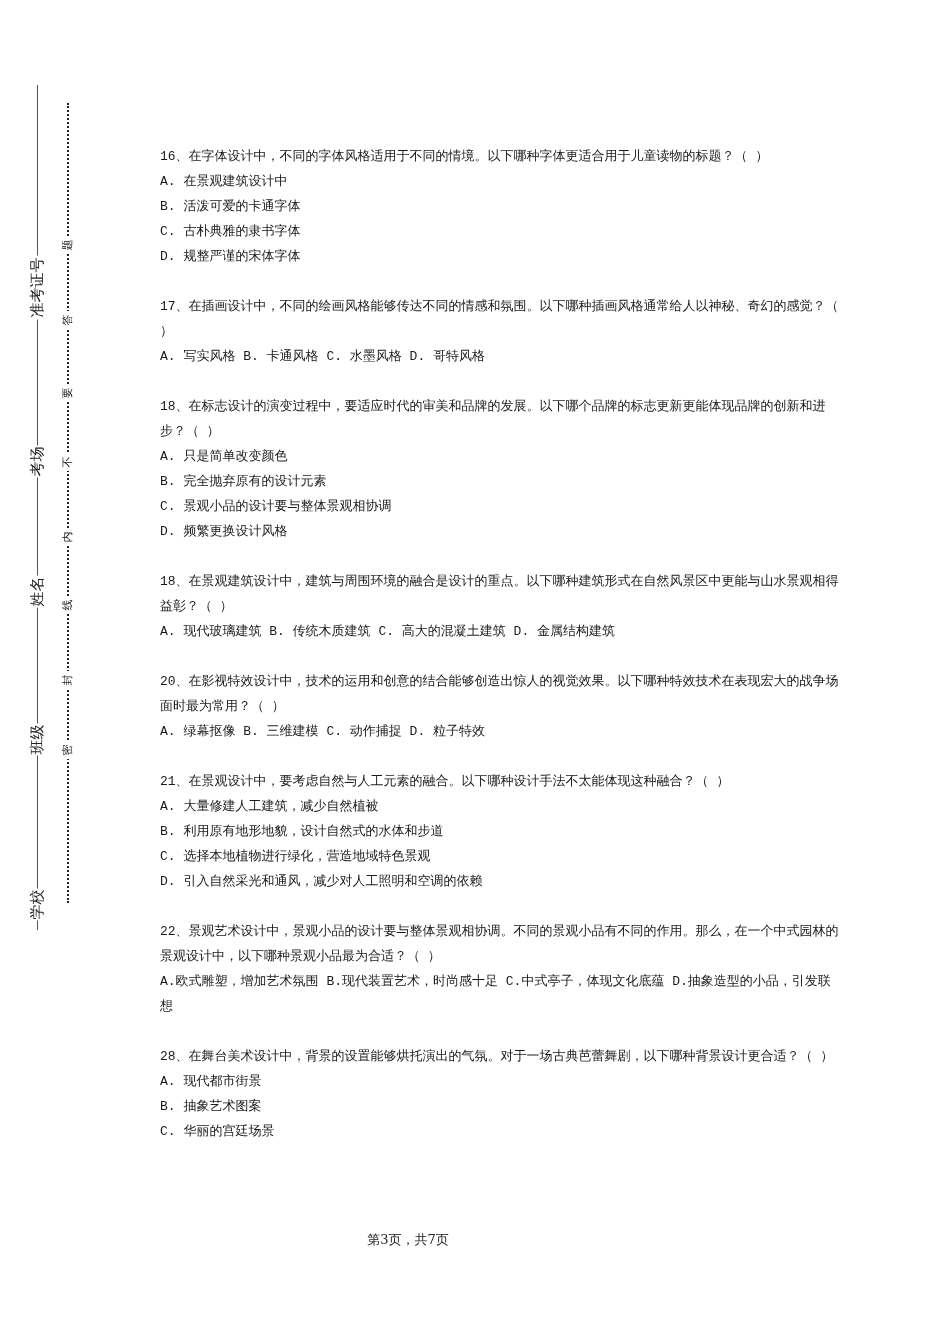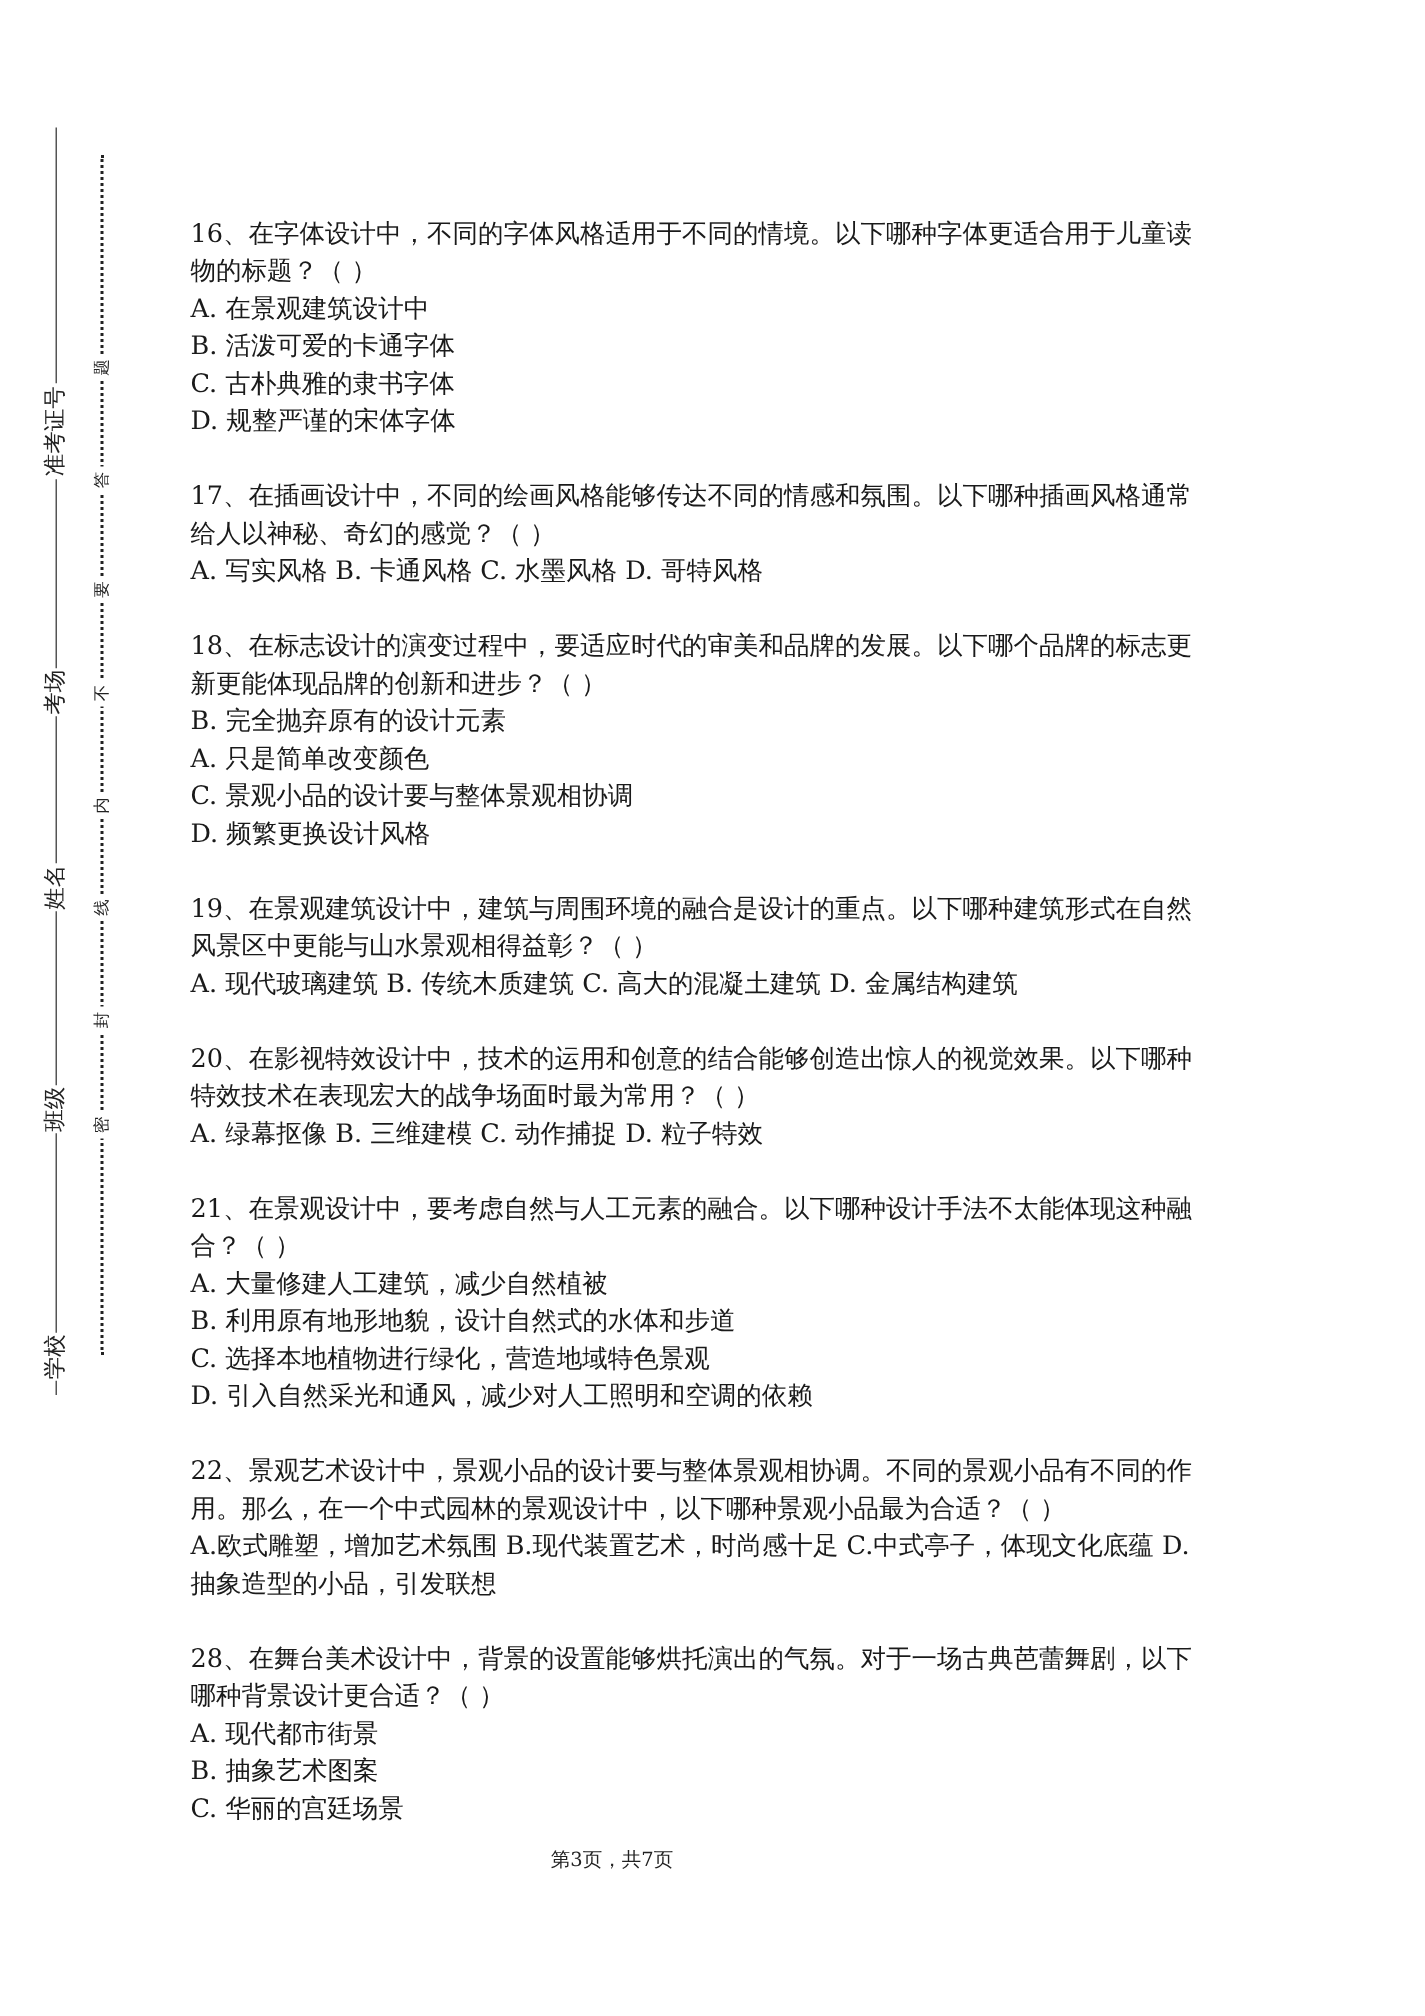--- a/index.html
+++ b/index.html
@@ -56,25 +56,26 @@
       height: 16px;
       font-size: 11px;
       line-height: 16px;
       text-align: center;
       color: #222;
       background: #fff;
       transform: rotate(-90deg);
     }
     .content {
       position: absolute;
-      left: 127px;
+      left: 160px;
       top: 144px;
       width: 680px;
-      font-size: 17px;
+      font-size: 13px;
       line-height: 25px;
+      font-family: Liberation Mono, monospace;
     }
     .question {
       margin-bottom: 25px;
     }
     .q-stem, .q-option, .q-inline-options {
       display: block;
       white-space: normal;
     }
     .footer {
       position: absolute;
@@ -118,27 +119,27 @@
       <span class="q-option">B. 活泼可爱的卡通字体</span>
       <span class="q-option">C. 古朴典雅的隶书字体</span>
       <span class="q-option">D. 规整严谨的宋体字体</span>
     </div>
     <div class="question">
       <span class="q-stem">17、在插画设计中，不同的绘画风格能够传达不同的情感和氛围。以下哪种插画风格通常给人以神秘、奇幻的感觉？（ ）</span>
       <span class="q-inline-options">A. 写实风格 B. 卡通风格 C. 水墨风格 D. 哥特风格</span>
     </div>
     <div class="question">
       <span class="q-stem">18、在标志设计的演变过程中，要适应时代的审美和品牌的发展。以下哪个品牌的标志更新更能体现品牌的创新和进步？（ ）</span>
+      <span class="q-option">A. 只是简单改变颜色</span>
       <span class="q-option">B. 完全抛弃原有的设计元素</span>
-      <span class="q-option">A. 只是简单改变颜色</span>
       <span class="q-option">C. 景观小品的设计要与整体景观相协调</span>
       <span class="q-option">D. 频繁更换设计风格</span>
     </div>
     <div class="question">
-      <span class="q-stem">19、在景观建筑设计中，建筑与周围环境的融合是设计的重点。以下哪种建筑形式在自然风景区中更能与山水景观相得益彰？（ ）</span>
+      <span class="q-stem">18、在景观建筑设计中，建筑与周围环境的融合是设计的重点。以下哪种建筑形式在自然风景区中更能与山水景观相得益彰？（ ）</span>
       <span class="q-inline-options">A. 现代玻璃建筑 B. 传统木质建筑 C. 高大的混凝土建筑 D. 金属结构建筑</span>
     </div>
     <div class="question">
       <span class="q-stem">20、在影视特效设计中，技术的运用和创意的结合能够创造出惊人的视觉效果。以下哪种特效技术在表现宏大的战争场面时最为常用？（ ）</span>
       <span class="q-inline-options">A. 绿幕抠像 B. 三维建模 C. 动作捕捉 D. 粒子特效</span>
     </div>
     <div class="question">
       <span class="q-stem">21、在景观设计中，要考虑自然与人工元素的融合。以下哪种设计手法不太能体现这种融合？（ ）</span>
       <span class="q-option">A. 大量修建人工建筑，减少自然植被</span>
       <span class="q-option">B. 利用原有地形地貌，设计自然式的水体和步道</span>

